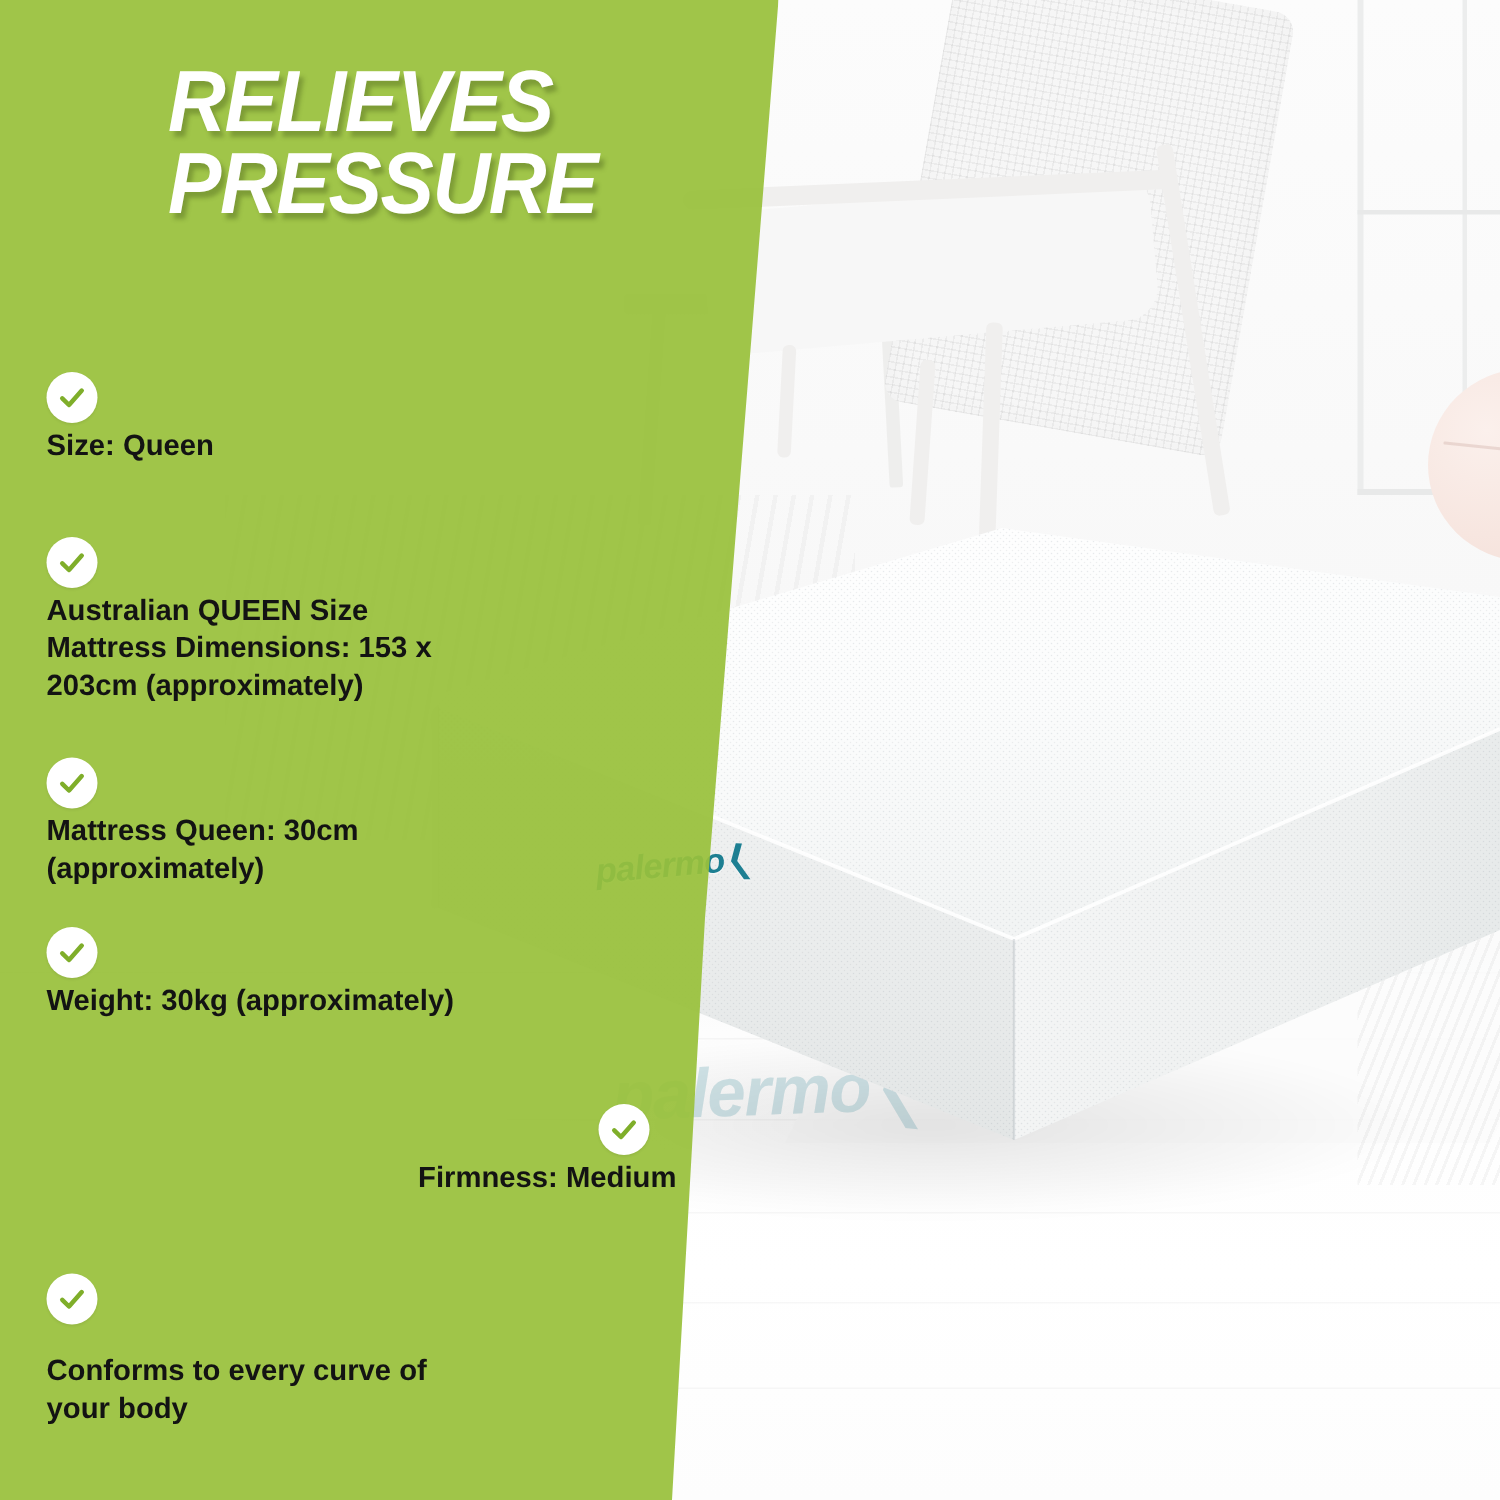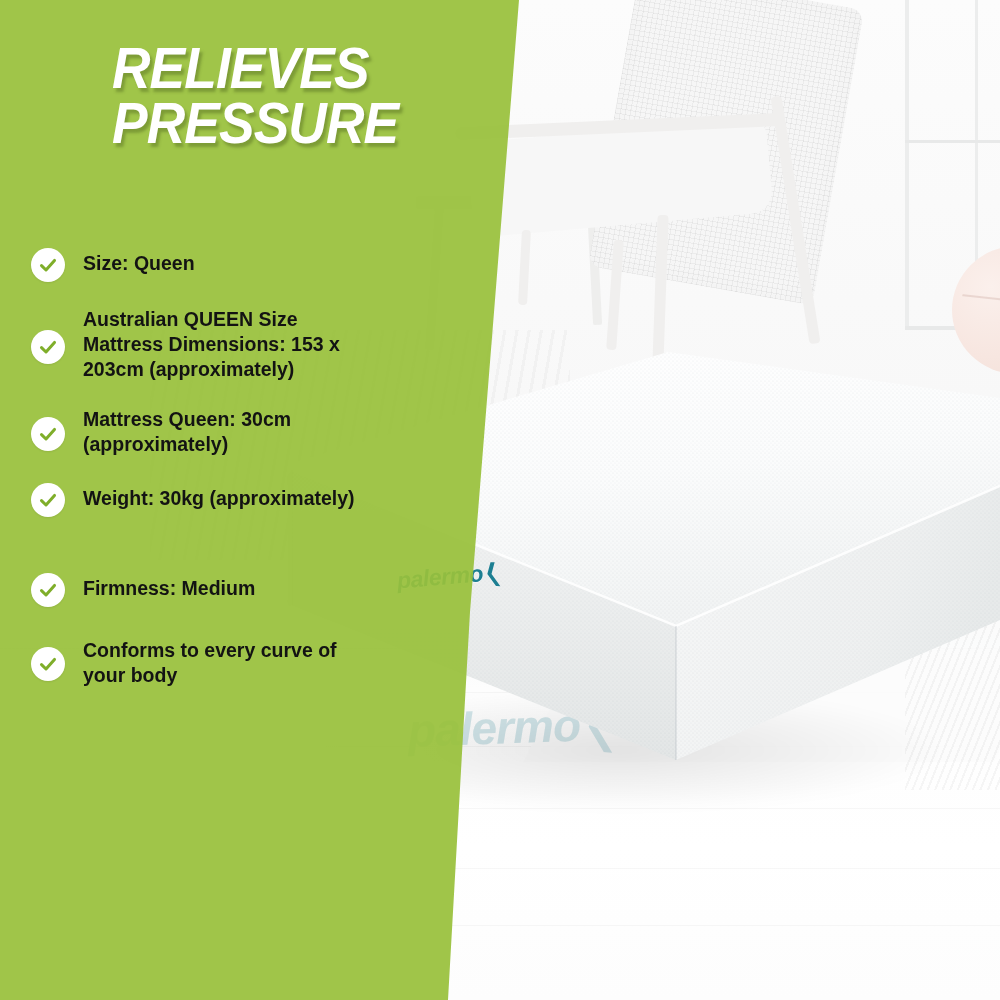--- a/index.html
+++ b/index.html
@@ -176,20 +176,21 @@
   }
 
   #features{
     position:absolute; left:31px; top:248px; width:420px;
   }
   .feature{
     position:relative;
     display:flex;
     align-items:flex-start;
     margin-bottom:22px;
+    flex-direction:column;
   }
   .check{
     flex:0 0 auto;
     width:34px; height:34px;
     border-radius:50%;
     background:#ffffff;
     display:flex; align-items:center; justify-content:center;
     margin-right:18px;
     box-shadow:0 1px 2px rgba(0,0,0,0.08);
   }
@@ -339,30 +340,30 @@
 
     <div class="feature" style="margin-bottom:56px;">
       <span class="check">
         <svg width="22" height="22" viewBox="0 0 22 22" aria-hidden="true">
           <path d="M4.5 11.6 L9 16 L17.5 6.4" fill="none" stroke="#7fae2a" stroke-width="3" stroke-linecap="round" stroke-linejoin="round"></path>
         </svg>
       </span>
       <span class="feature-text">Weight: 30kg (approximately)</span>
     </div>
 
-    <div class="feature" style="margin-bottom:28px;">
+    <div class="feature" style="margin-bottom:39px;align-items:flex-end;">
       <span class="check">
         <svg width="22" height="22" viewBox="0 0 22 22" aria-hidden="true">
           <path d="M4.5 11.6 L9 16 L17.5 6.4" fill="none" stroke="#7fae2a" stroke-width="3" stroke-linecap="round" stroke-linejoin="round"></path>
         </svg>
       </span>
       <span class="feature-text">Firmness: Medium</span>
     </div>
 
-    <div class="feature" style="margin-bottom:0;">
+    <div class="feature" style="margin-bottom:0;gap:16px;">
       <span class="check" style="margin-top:12px;">
         <svg width="22" height="22" viewBox="0 0 22 22" aria-hidden="true">
           <path d="M4.5 11.6 L9 16 L17.5 6.4" fill="none" stroke="#7fae2a" stroke-width="3" stroke-linecap="round" stroke-linejoin="round"></path>
         </svg>
       </span>
       <span class="feature-text">Conforms to every curve of
 your body</span>
     </div>
 
   </div>

